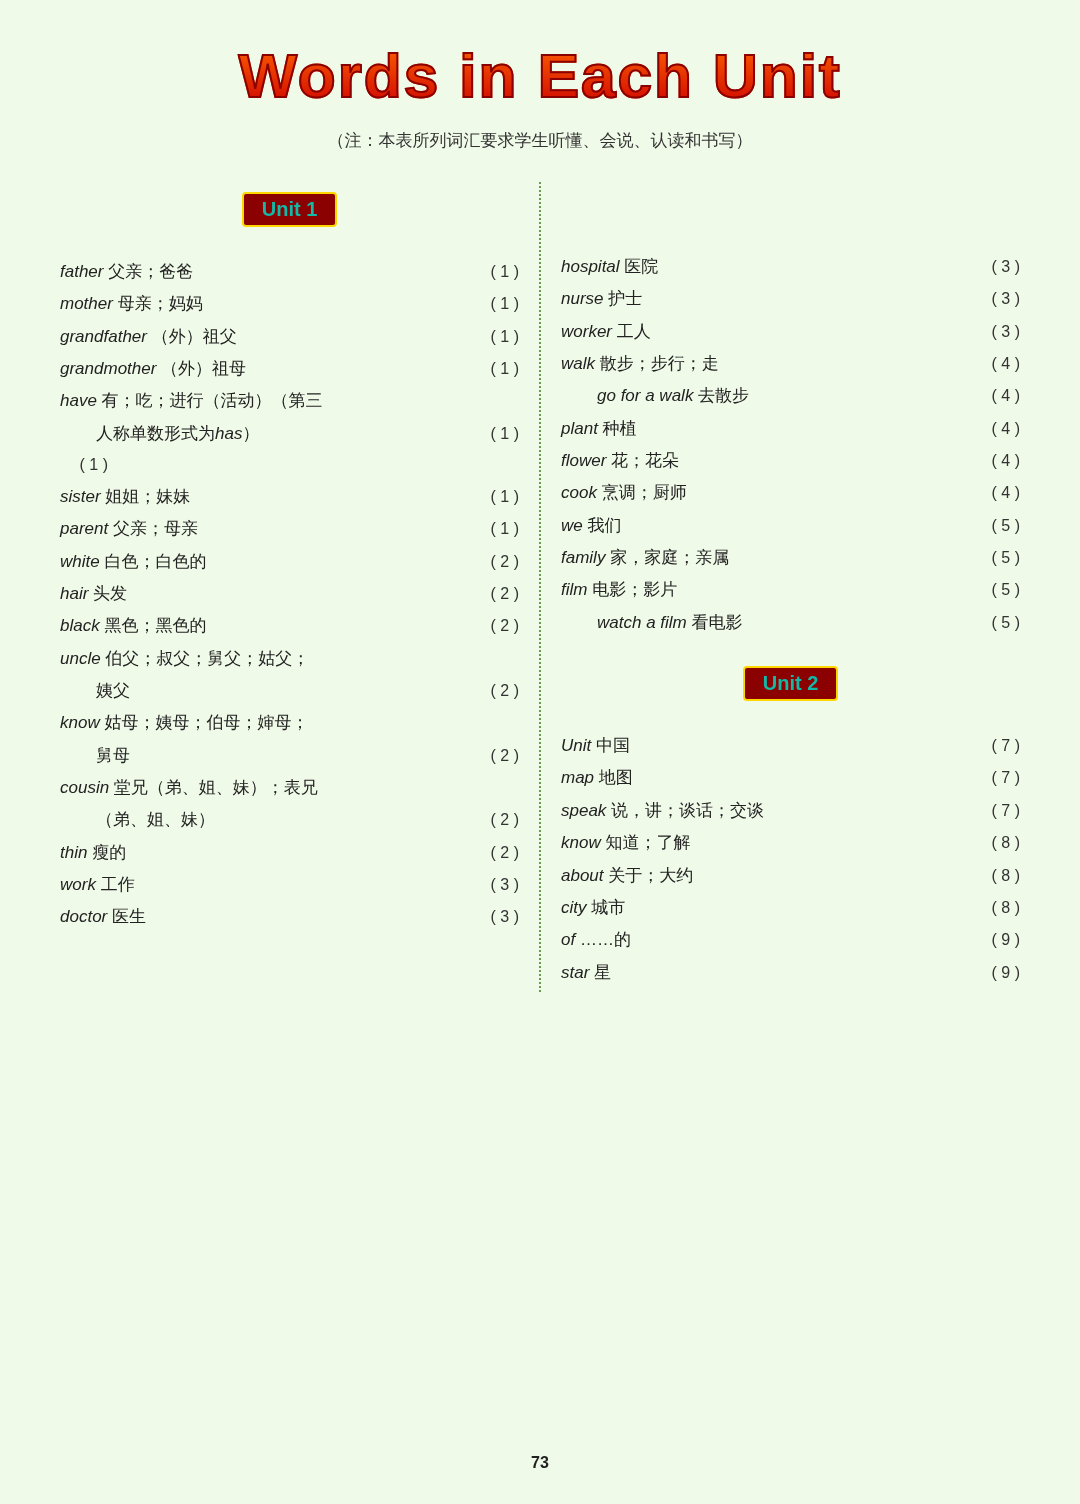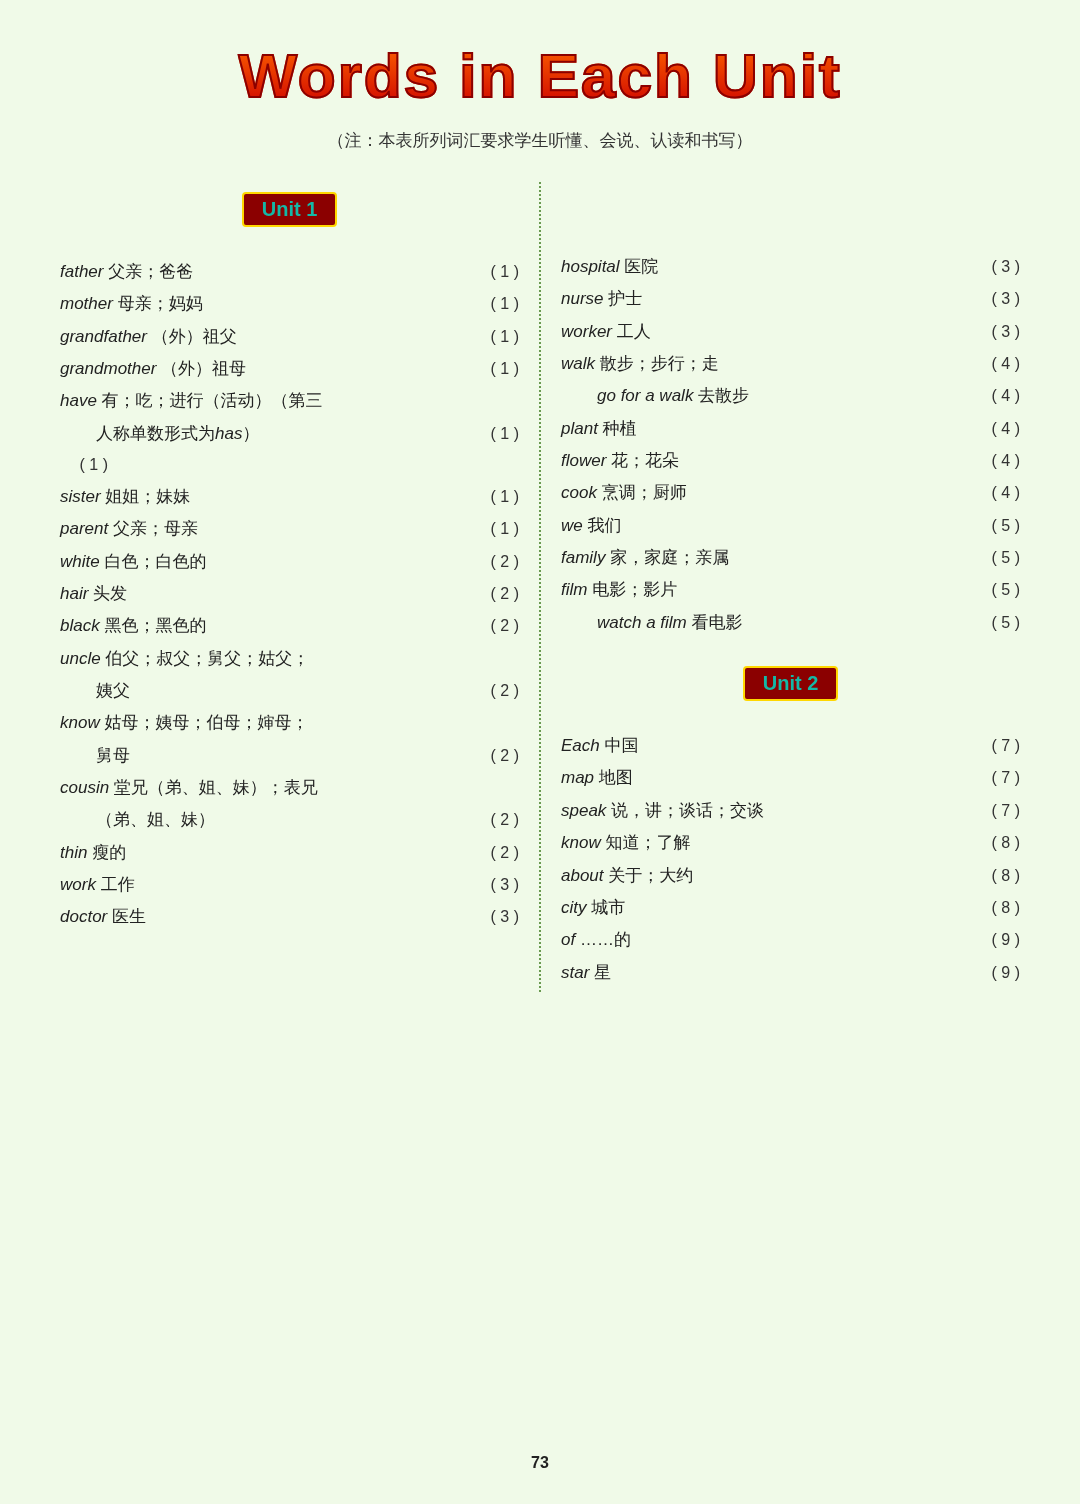--- a/index.html
+++ b/index.html
@@ -261,21 +261,21 @@
           <span class="word-num">( 5 )</span>
         </div>
       </div>
 
       <div class="unit-header" style="margin-top: 30px;">
         <span class="unit-label">Unit 2</span>
       </div>
 
       <div>
         <div class="word-row">
-          <span class="word-left"><span class="word-en">Each</span>  中国</span>
+          <span class="word-left"><span class="word-en">Unit</span>  中国</span>
           <span class="word-num">( 7 )</span>
         </div>
         <div class="word-row">
           <span class="word-left"><span class="word-en">map</span>  地图</span>
           <span class="word-num">( 7 )</span>
         </div>
         <div class="word-row">
           <span class="word-left"><span class="word-en">speak</span>  说，讲；谈话；交谈</span>
           <span class="word-num">( 7 )</span>
         </div>

